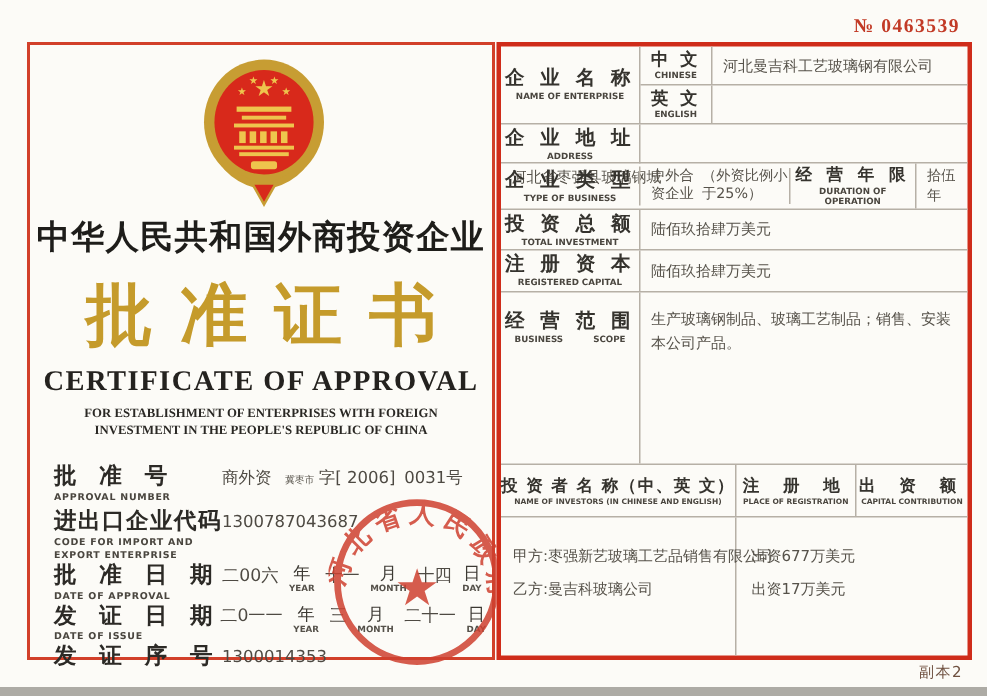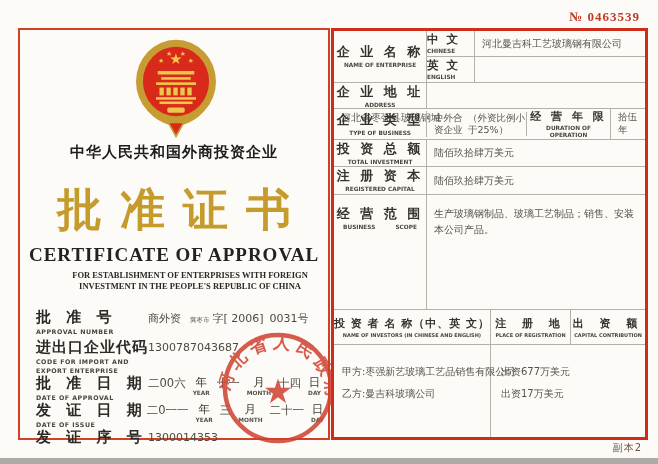--- a/index.html
+++ b/index.html
@@ -7,27 +7,27 @@
   #page{position:relative;width:658px;height:464px;background:#fcfbf7;overflow:hidden;}
 
   
   .serial{position:absolute;top:9px;right:18px;color:#c23a26;font-size:13px;font-weight:bold;
           font-family:"Liberation Serif",serif;letter-spacing:1px;}
 
   
   .lframe{position:absolute;left:18px;top:28px;width:312px;height:412px;border:2px solid #d2402a;box-sizing:border-box;}
   .emblem{position:absolute;left:132px;top:38px;width:88px;height:100px;}
   .title-cn{position:absolute;left:18px;top:143px;width:312px;text-align:center;
-            font-size:15px;font-weight:bold;color:#1e1d1a;letter-spacing:1px;white-space:nowrap;}
+            font-size:22px;font-weight:bold;color:#1e1d1a;letter-spacing:1px;white-space:nowrap;}
   .title-main{position:absolute;left:18px;top:180px;width:312px;text-align:center;
               font-family:"Liberation Serif",serif;font-size:45px;font-weight:bold;color:#c59b2b;
               letter-spacing:18px;text-indent:18px;white-space:nowrap;}
   .title-en{position:absolute;left:18px;top:244px;width:312px;text-align:center;
             font-family:"Liberation Serif",serif;font-size:19px;font-weight:bold;color:#24221f;letter-spacing:1px;}
-  .sub-en{position:absolute;left:34px;width:312px;text-align:center;
+  .sub-en{position:absolute;left:18px;width:312px;text-align:center;
           font-family:"Liberation Serif",serif;font-size:8.5px;font-weight:bold;color:#2a2824;}
   .sub1{top:270px;} .sub2{top:281px;}
 
   .fields{position:absolute;left:36px;top:308px;width:288px;display:flex;flex-direction:column;}
   .f-row{display:flex;align-items:flex-start;}
   .f-label{width:112px;display:flex;flex-direction:column;}
   .f-cn{font-size:15px;font-weight:bold;color:#2c2a26;letter-spacing:5px;white-space:nowrap;}
   .f-cn.tight{letter-spacing:1px;}
   .f-en{font-size:6.3px;font-weight:bold;color:#4a463f;letter-spacing:.5px;margin-top:1px;line-height:1.3;}
   .f-value{flex:1;font-size:11px;color:#4e4a43;padding-top:3px;white-space:nowrap;}
@@ -51,21 +51,21 @@
            align-items:center;justify-content:center;text-align:center;}
   .t-cn{font-size:13px;font-weight:bold;color:#35332e;letter-spacing:3px;white-space:nowrap;}
   .t-en{font-size:5.8px;font-weight:bold;color:#4a463f;margin-top:1px;line-height:1.25;}
   .t-val{font-size:10px;color:#56524a;display:flex;align-items:center;padding:2px 7px;box-sizing:border-box;}
   .r-name{height:52px;} .r-addr{height:26px;flex-direction:column;} .r-type{height:31px;align-items:center;} .r-inv{height:27px;}
   .r-cap{height:28px;} .r-scope{height:115px;} .r-ihead{height:35px;} .r-ibody{flex:1;border-bottom:none;}
   .subcol{flex:1;display:flex;flex-direction:column;}
   .subrow{display:flex;flex:1;}
   .subrow.first{border-bottom:1px solid #b6b0a6;}
   .sublab{width:48px;border-right:1px solid #b6b0a6;display:flex;flex-direction:column;
-          align-items:flex-start;justify-content:center;}
+          align-items:center;justify-content:center;}
   .sublab .t-cn{font-size:11.5px;letter-spacing:2px;}
   .typeval{width:100px;border-right:1px solid #b6b0a6;font-size:9.5px;color:#56524a;
            display:flex;justify-content:center;padding-left:7px;box-sizing:border-box;line-height:1.3;}
   .durlab{width:84px;border-right:1px solid #b6b0a6;}
   .durlab .t-cn{font-size:11px;}
   .durval{flex:1;font-size:9.5px;}
   .scope-label{justify-content:flex-start;padding-top:10px;}
   .scope-en{display:flex;justify-content:space-between;width:74px;}
   .scope-val{align-items:flex-start;padding-top:11px;line-height:1.55;}
   .ih-c1{width:157px;border-right:1px solid #b6b0a6;display:flex;flex-direction:column;align-items:center;justify-content:center;}

